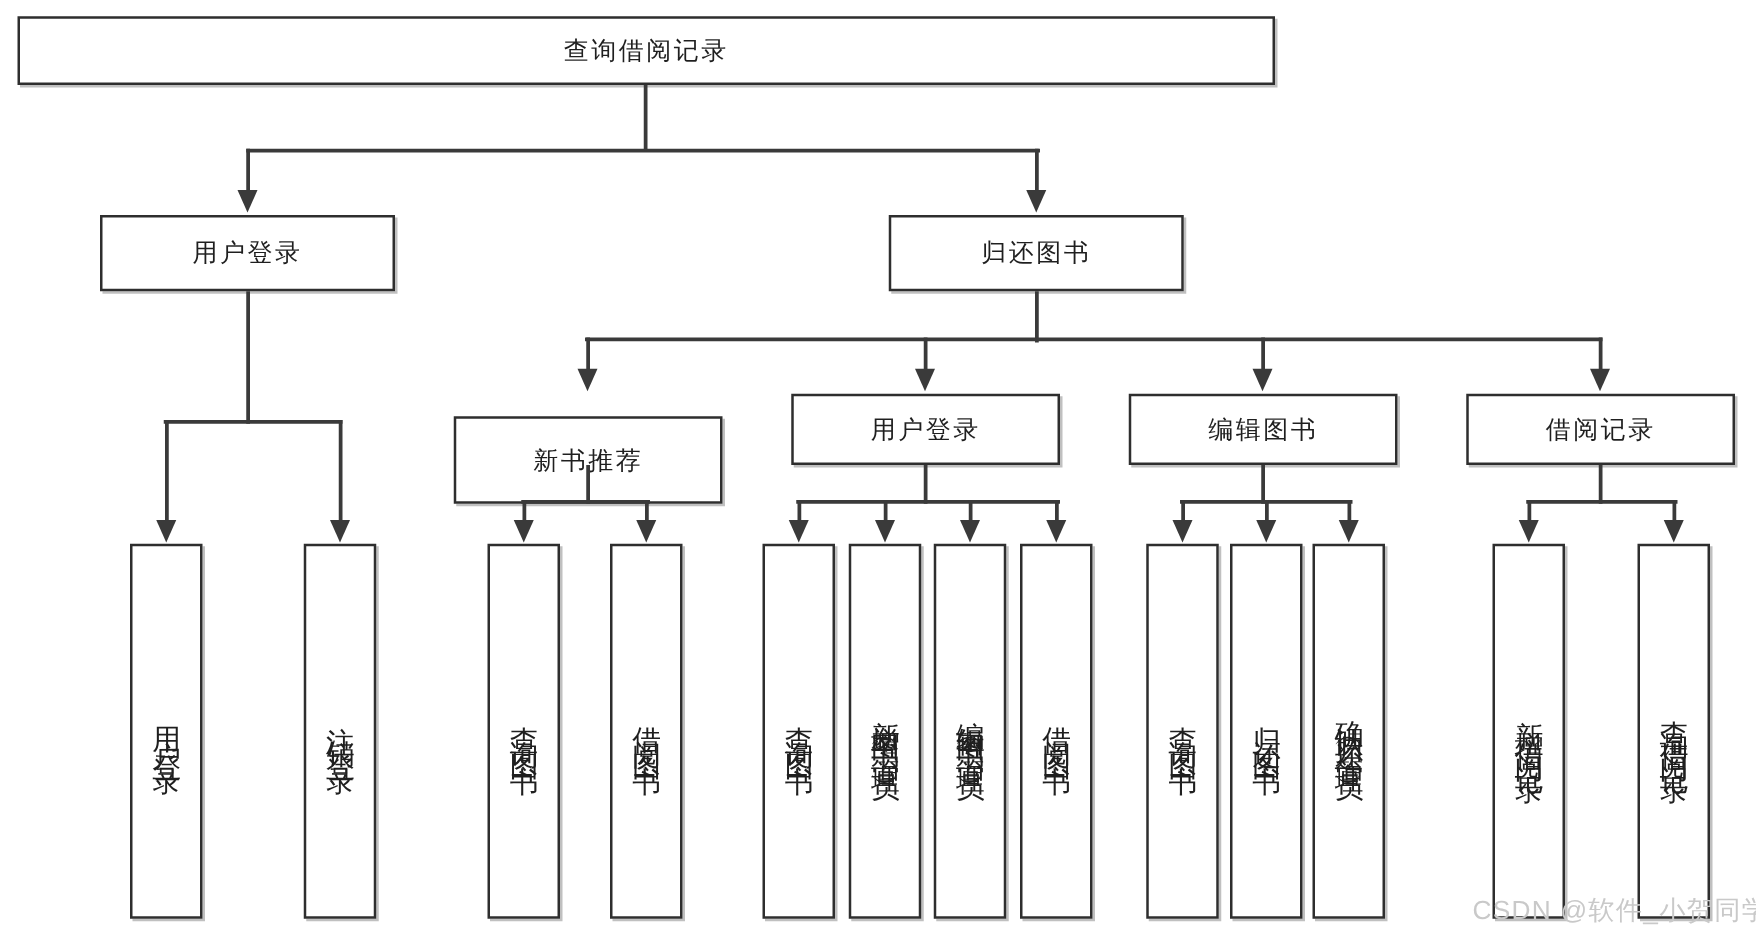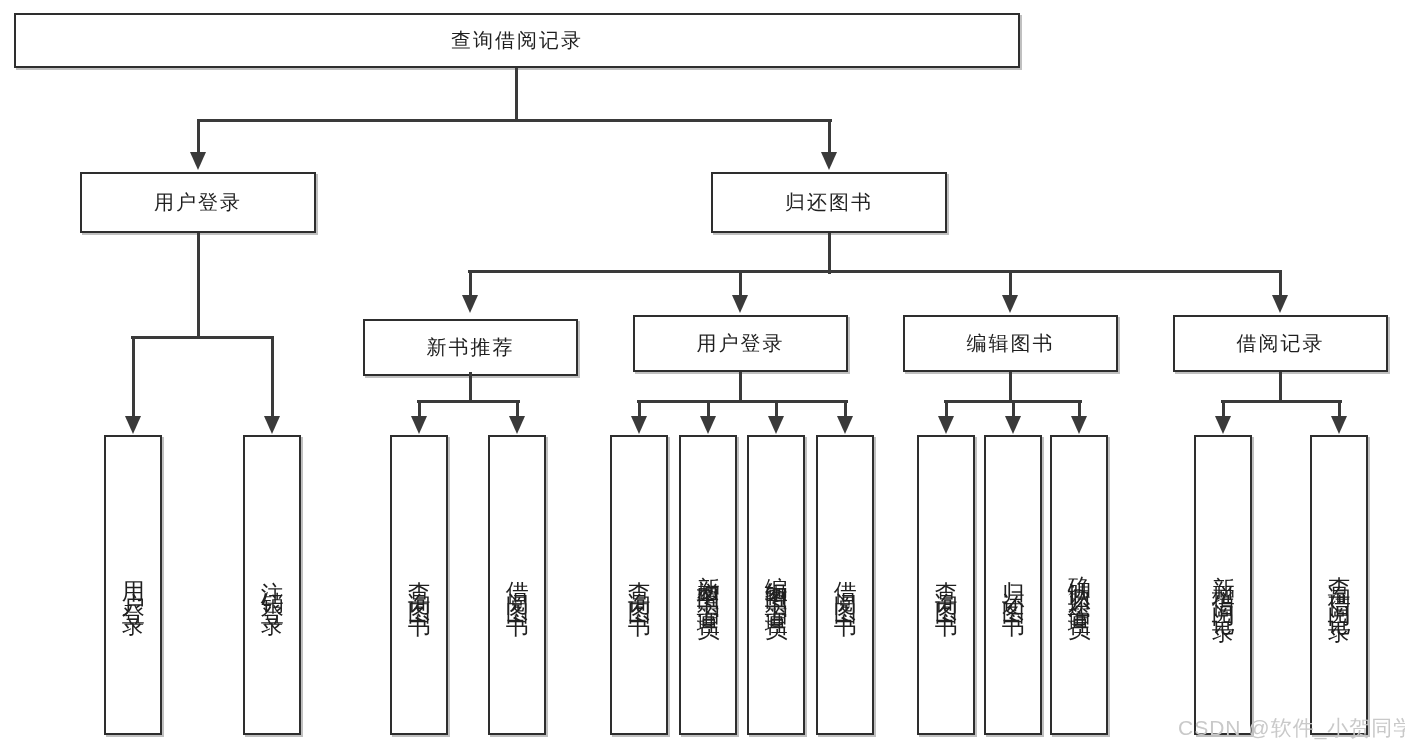--- a/index.html
+++ b/index.html
@@ -43,21 +43,21 @@
     <span class="hdr">查询借阅记录</span>
   </div>
 
   <div class="box" style="left:80px;top:172px;width:236px;height:61px;">
     <span class="hdr">用户登录</span>
   </div>
   <div class="box" style="left:711px;top:172px;width:236px;height:61px;">
     <span class="hdr">归还图书</span>
   </div>
 
-  <div class="box" style="left:363px;top:319px;width:215px;height:57px;">
+  <div class="box" style="left:363px;top:333px;width:215px;height:70px;">
     <span class="hdr">新书推荐</span>
   </div>
   <div class="box" style="left:633px;top:315px;width:215px;height:57px;">
     <span class="hdr">用户登录</span>
   </div>
   <div class="box" style="left:903px;top:315px;width:215px;height:57px;">
     <span class="hdr">编辑图书</span>
   </div>
   <div class="box" style="left:1173px;top:315px;width:215px;height:57px;">
     <span class="hdr">借阅记录</span>

